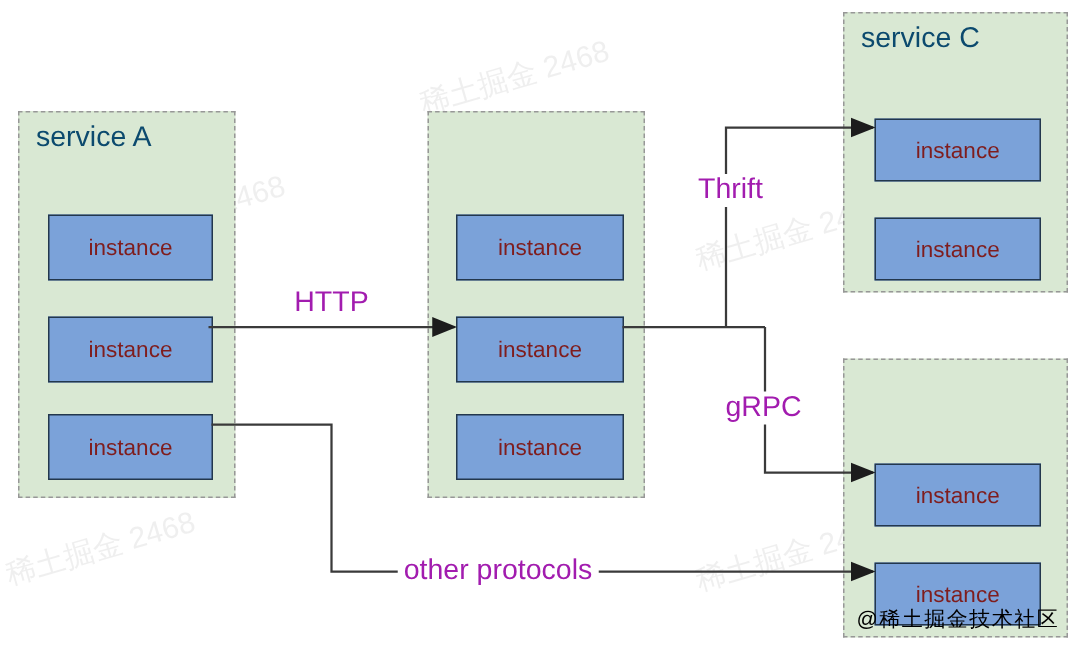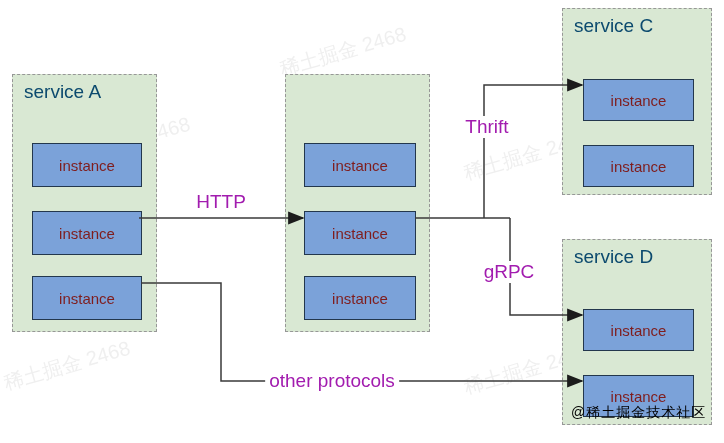--- a/index.html
+++ b/index.html
@@ -74,21 +74,20 @@
     <span class="service-title">service C</span>
     <div class="instance" style="left:20px;top:56px;width:111px;height:42px;">
       <span>instance</span>
     </div>
     <div class="instance" style="left:20px;top:122px;width:111px;height:42px;">
       <span>instance</span>
     </div>
   </div>
 
   <div class="service" style="left:562px;top:239px;width:150px;height:186px;">
-    <span class="service-title">service D</span>
     <div class="instance" style="left:20px;top:55px;width:111px;height:42px;">
       <span>instance</span>
     </div>
     <div class="instance" style="left:20px;top:121px;width:111px;height:42px;">
       <span>instance</span>
     </div>
   </div>
 
   <svg id="wires" width="724" height="443" viewBox="0 0 724 443">
     <defs>

